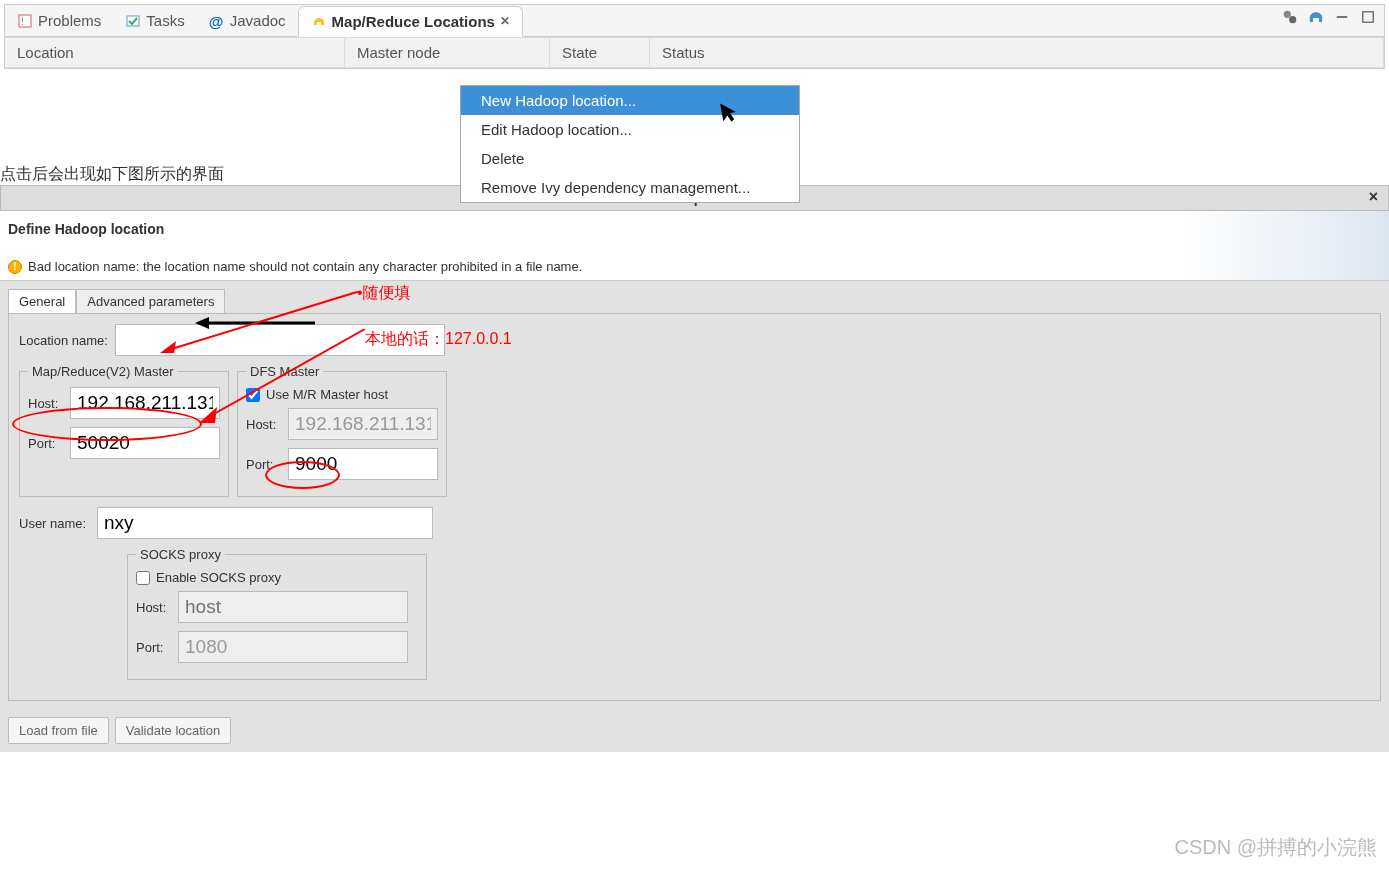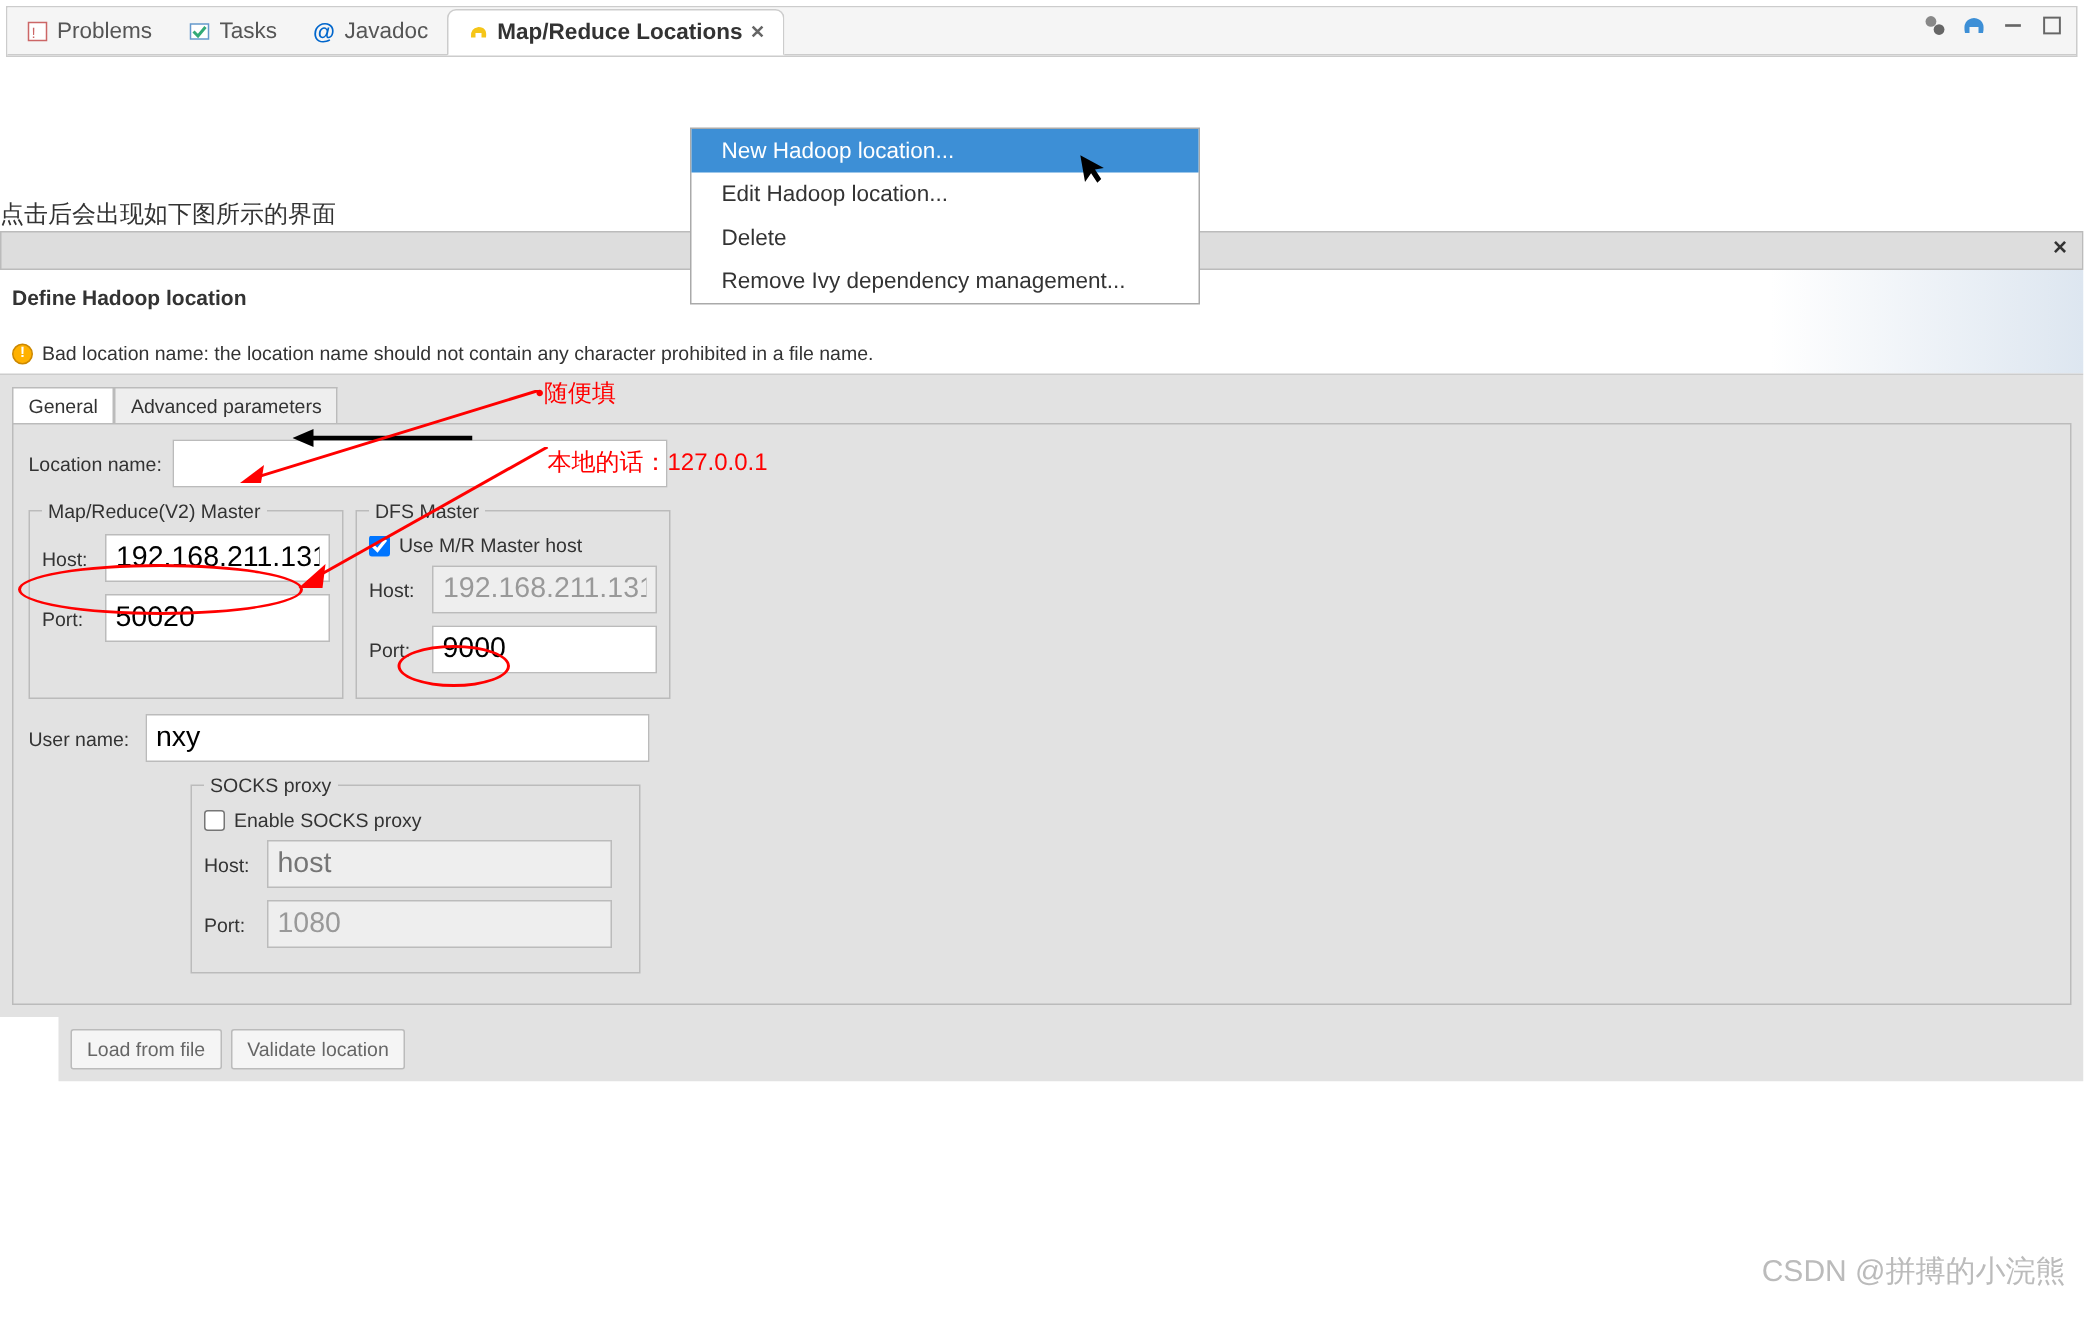--- a/index.html
+++ b/index.html
@@ -53,21 +53,21 @@
 .groups-row { display: flex; gap: 8px; }
 fieldset { border: 1px solid #bbb; padding: 8px; margin-bottom: 10px; }
 fieldset legend { font-size: 13px; padding: 0 4px; color: #333; }
 .fs-mr { width: 210px; }
 .fs-dfs { width: 210px; }
 .fs-socks { width: 300px; margin-left: 108px; }
 .small-label { font-size: 13px; min-width: 36px; display: inline-block; }
 .chk-row { display: flex; align-items: center; gap: 6px; margin-bottom: 6px; font-size: 13px; }
 input[type=checkbox] { width: 14px; height: 14px; }
 
-.btn-row { padding: 8px; display: flex; gap: 6px; margin-left: 39px; }
+.btn-row { padding: 8px; display: flex; gap: 6px; }
 .btn { border: 1px solid #bbb; background: #f5f5f5; padding: 5px 10px; font-size: 13px; cursor: pointer; color: #666; border-radius: 2px; }
 
 .watermark { position: fixed; right: 12px; bottom: 23px; color: rgba(170,170,170,0.8); font-size: 20px; }
 
 
 .red-ellipse { position: absolute; border: 2px solid #ff0000; border-radius: 50%; pointer-events: none; }
 .arrow-black { position: absolute; }
 </style>
 </head>
 <body>
@@ -121,20 +121,26 @@
         <svg viewBox="0 0 16 16" width="14" height="14">
             <rect x="2" y="7" width="12" height="2" fill="#666"></rect>
           </svg>
       </span>
       <span class="tb-icon">
         <svg viewBox="0 0 16 16" width="14" height="14">
             <rect x="2" y="2" width="12" height="12" fill="none" stroke="#666" stroke-width="1.5"></rect>
           </svg>
       </span>
     </div>
+  </div>
+  <div class="table-head">
+    <div class="th th1">Location</div>
+    <div class="th th2">Master node</div>
+    <div class="th th3">State</div>
+    <div class="th th4">Status</div>
   </div>
 </div>
 
 <div class="context-menu">
   <div class="menu-item selected">New Hadoop location...</div>
   <div class="menu-item">Edit Hadoop location...</div>
   <div class="menu-item">Delete</div>
   <div class="menu-item">Remove Ivy dependency management...</div>
 </div>
 <svg class="cursor-arrow" width="20" height="26" viewBox="0 0 20 26">

